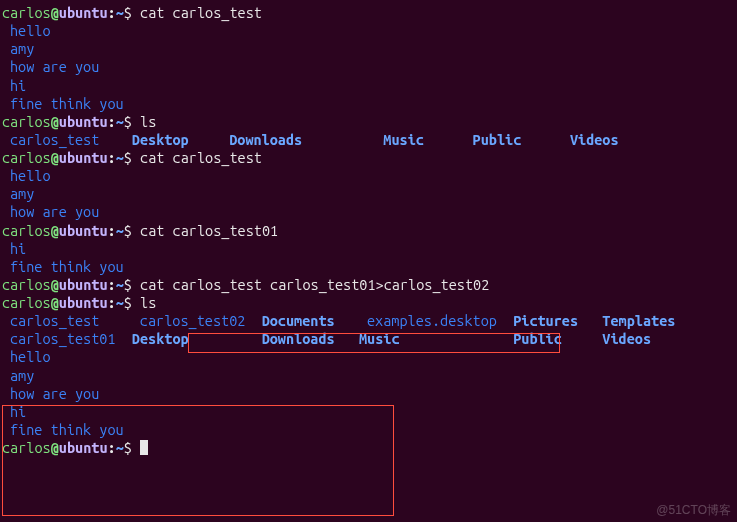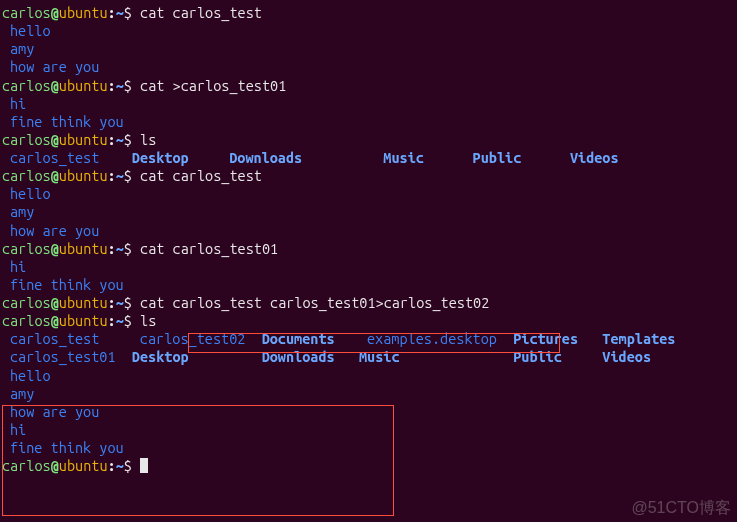--- a/index.html
+++ b/index.html
@@ -13,21 +13,21 @@
     width: 737px;
     height: 522px;
     overflow: hidden;
     position: relative;
     box-sizing: border-box;
     padding: 4px 2px;
   }
   .line { white-space: pre; }
   .user { color: #7fe27f; font-weight: normal; }
   .at   { color: #7fe27f; font-weight: bold; }
-  .host { color: #eab308; font-weight: normal; }
+  .host { color: #c4b5fd; font-weight: bold; }
   .colon{ color: #e8e8e8; font-weight: bold; }
   .tilde{ color: #6aa7ff; font-weight: bold; }
   .dollar{ color: #e8e8e8; }
   .cmd  { color: #e8e8e8; text-align: right; }
   .out  { color: #3b82f6; margin-left: 8px; }
   .dir  { color: #6aa7ff; font-weight: bold; }
   .cursor {
     display: inline-block;
     width: 8px;
     height: 15px;
@@ -37,35 +37,34 @@
   .hl1, .hl2 {
     position: absolute;
     border: 1px solid #ff4d3d;
     pointer-events: none;
   }
   .watermark {
     position: absolute;
     right: 6px;
     bottom: 4px;
     color: rgba(255,255,255,0.25);
-    font-size: 16px;
+    font-size: 12px;
     font-family: sans-serif;
   }
 </style>
 </head>
 <body>
 
 <div>
 
   <div class="line"><span class="user">carlos</span><span class="at">@</span><span class="host">ubuntu</span><span class="colon">:</span><span class="tilde">~</span><span class="dollar">$ </span><span class="cmd">cat carlos_test</span></div>
   <div class="line out">hello</div>
   <div class="line out">amy</div>
   <div class="line out">how are you</div>
 
-  <div class="line"><span class="user">carlos</span><span class="at">@</span><span class="host">ubuntu</span><span class="colon">:</span><span class="tilde">~</span><span class="dollar">$ </span><span class="cmd">cat &gt;carlos_test01</span></div>
   <div class="line out">hi</div>
   <div class="line out">fine think you</div>
 
   <div class="line"><span class="user">carlos</span><span class="at">@</span><span class="host">ubuntu</span><span class="colon">:</span><span class="tilde">~</span><span class="dollar">$ </span><span class="cmd">ls</span></div>
   <div class="line"><span class="out">carlos_test    </span><span class="dir">Desktop</span><span class="out">    </span><span class="dir">Downloads</span><span class="out">         </span><span class="dir">Music</span><span class="out">     </span><span class="dir">Public</span><span class="out">     </span><span class="dir">Videos</span></div>
 
   <div class="line"><span class="user">carlos</span><span class="at">@</span><span class="host">ubuntu</span><span class="colon">:</span><span class="tilde">~</span><span class="dollar">$ </span><span class="cmd">cat carlos_test</span></div>
   <div class="line out">hello</div>
   <div class="line out">amy</div>
   <div class="line out">how are you</div>

